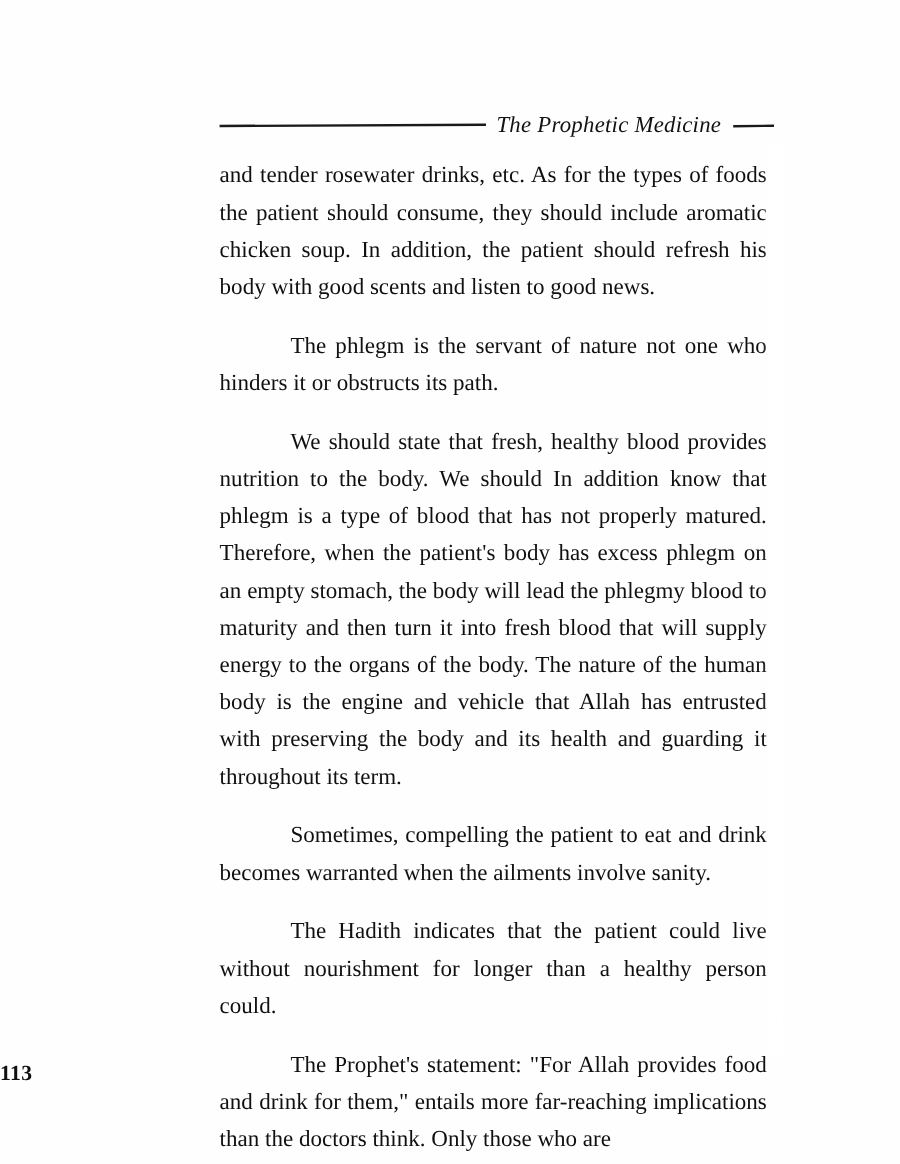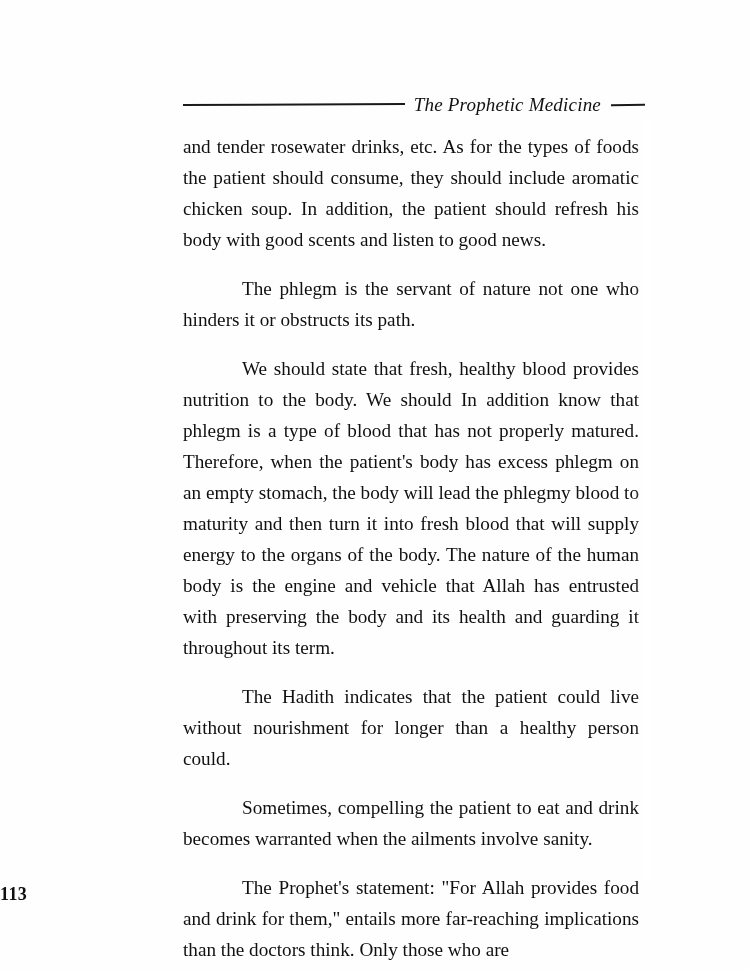--- a/index.html
+++ b/index.html
@@ -117,22 +117,22 @@
   <div class="header">
     <div class="header-rule-long"></div>
     <div class="header-title">The Prophetic Medicine</div>
     <div class="header-rule-short"></div>
   </div>
 
   <div class="body-text">
     <p class="no-indent">and tender rosewater drinks, etc. As for the types of foods the patient should consume, they should include aromatic chicken soup. In addition, the patient should refresh his body with good scents and listen to good news.</p>
     <p>The phlegm is the servant of nature not one who hinders it or obstructs its path.</p>
     <p>We should state that fresh, healthy blood provides nutrition to the body. We should In addition know that phlegm is a type of blood that has not properly matured. Therefore, when the patient's body has excess phlegm on an empty stomach, the body will lead the phlegmy blood to maturity and then turn it into fresh blood that will supply energy to the organs of the body. The nature of the human body is the engine and vehicle that Allah has entrusted with preserving the body and its health and guarding it throughout its term.</p>
+    <p>Sometimes, compelling the patient to eat and drink becomes warranted when the ailments involve sanity.</p>
     <p>The Hadith indicates that the patient could live without nourishment for longer than a healthy person could.</p>
-    <p>Sometimes, compelling the patient to eat and drink becomes warranted when the ailments involve sanity.</p>
     <p>The Prophet's statement: "For Allah provides food and drink for them," entails more far-reaching implications than the doctors think. Only those who are</p>
   </div>
 
   <div class="scan-fade"></div>
 
   <div class="folio">113</div>
 
 </div>
 
 </body></html>

